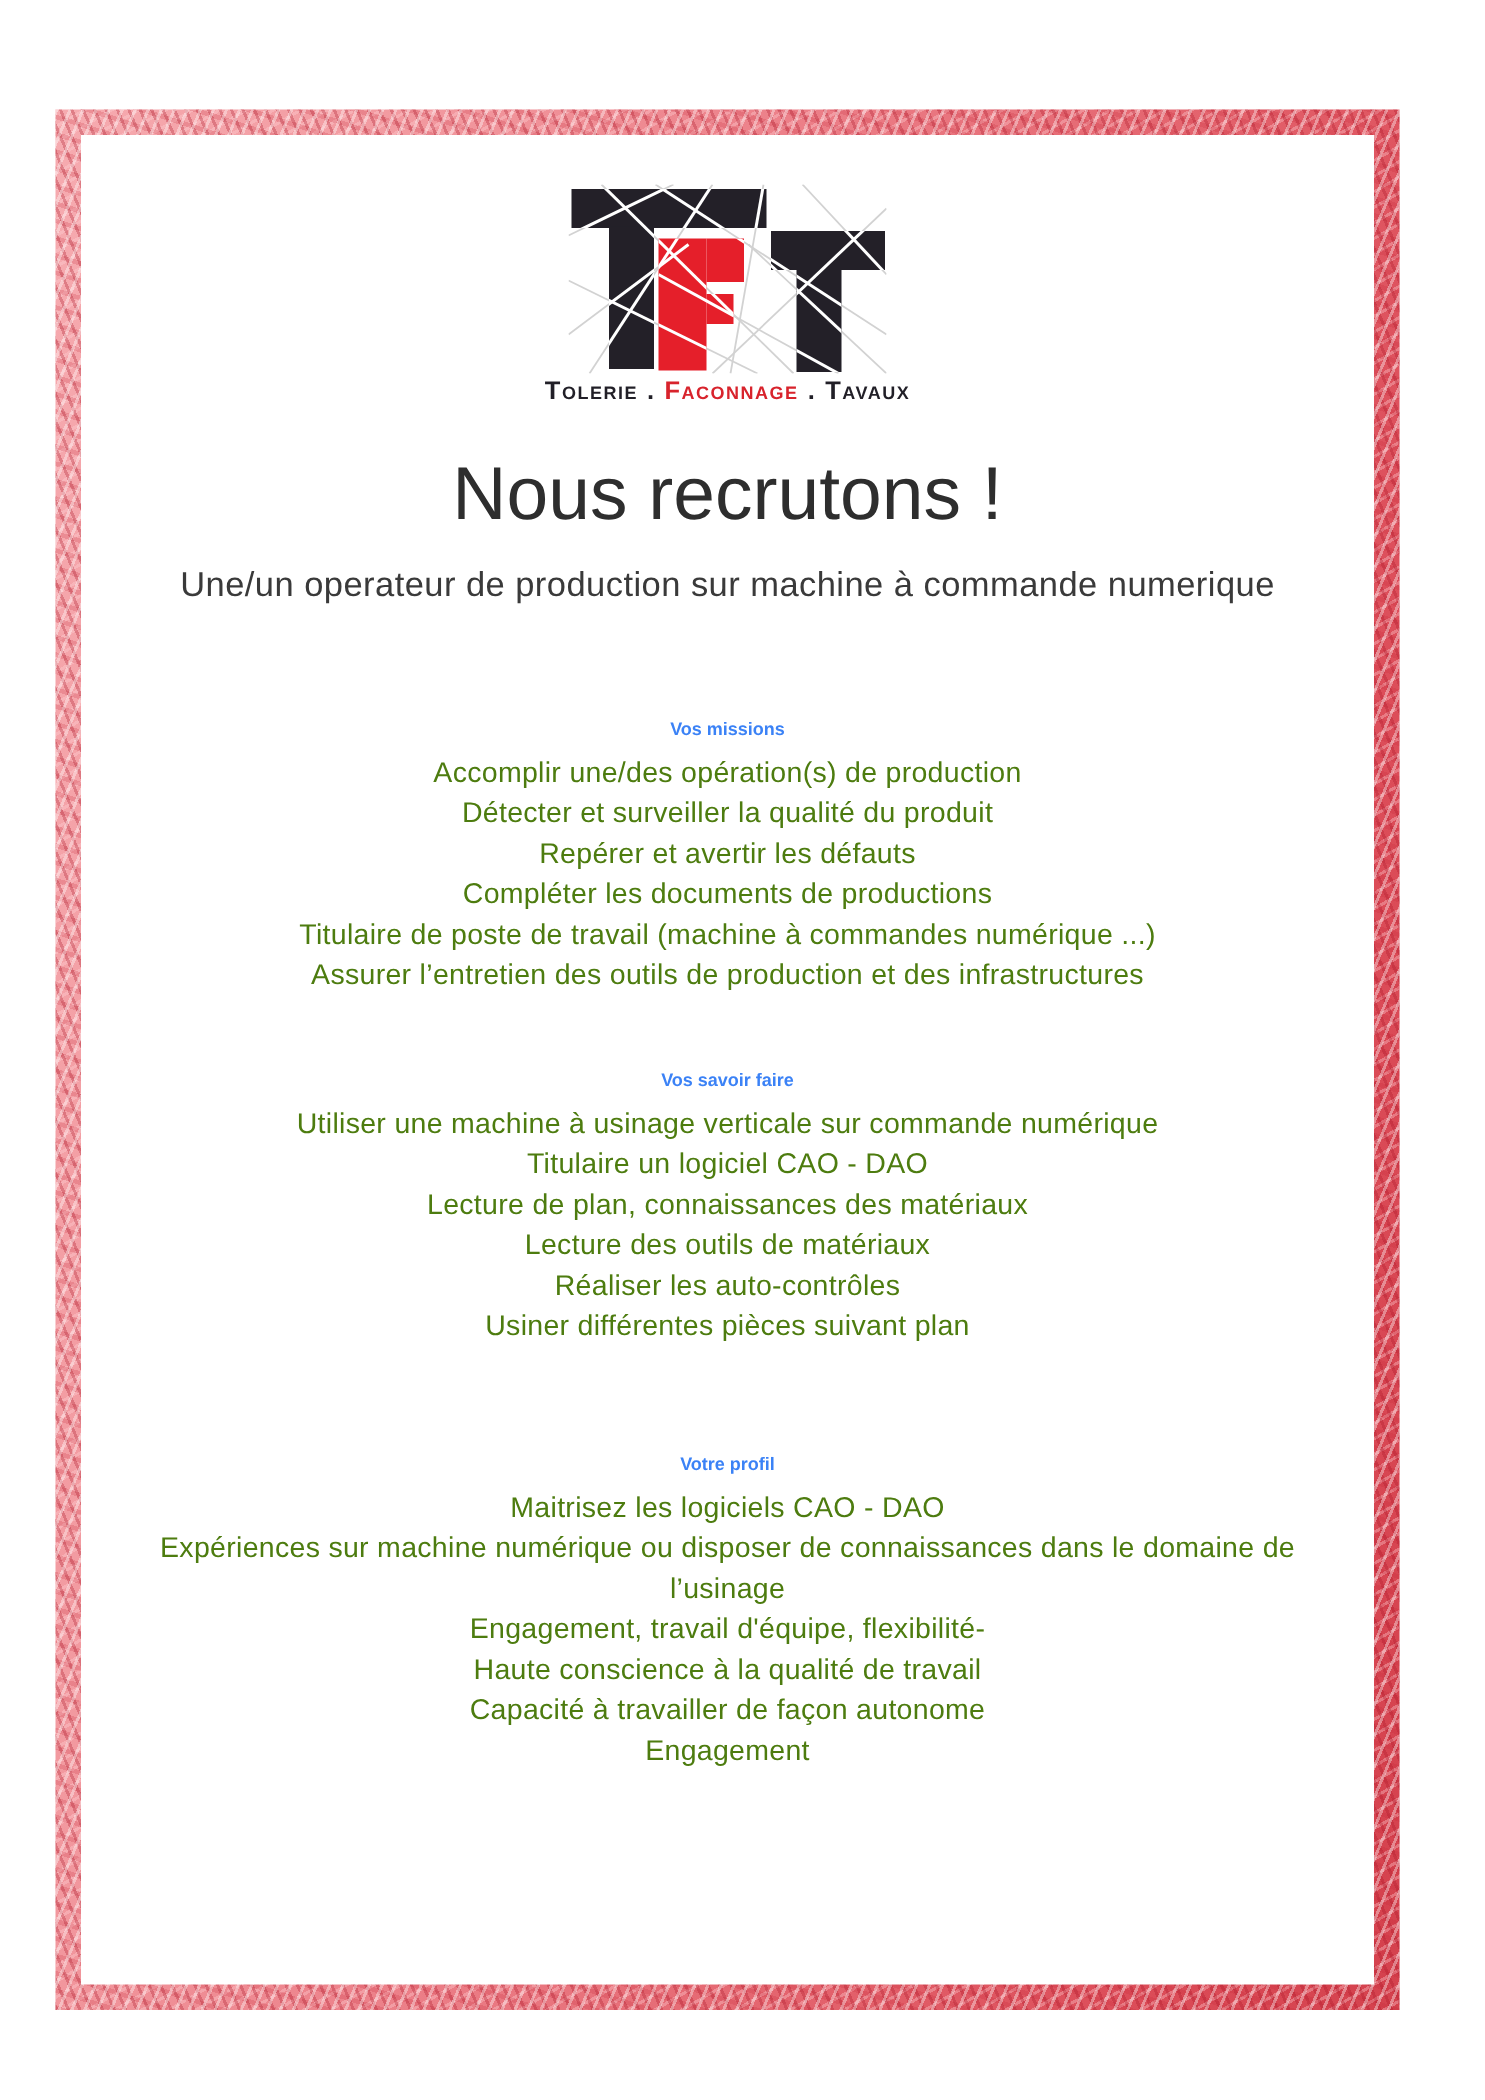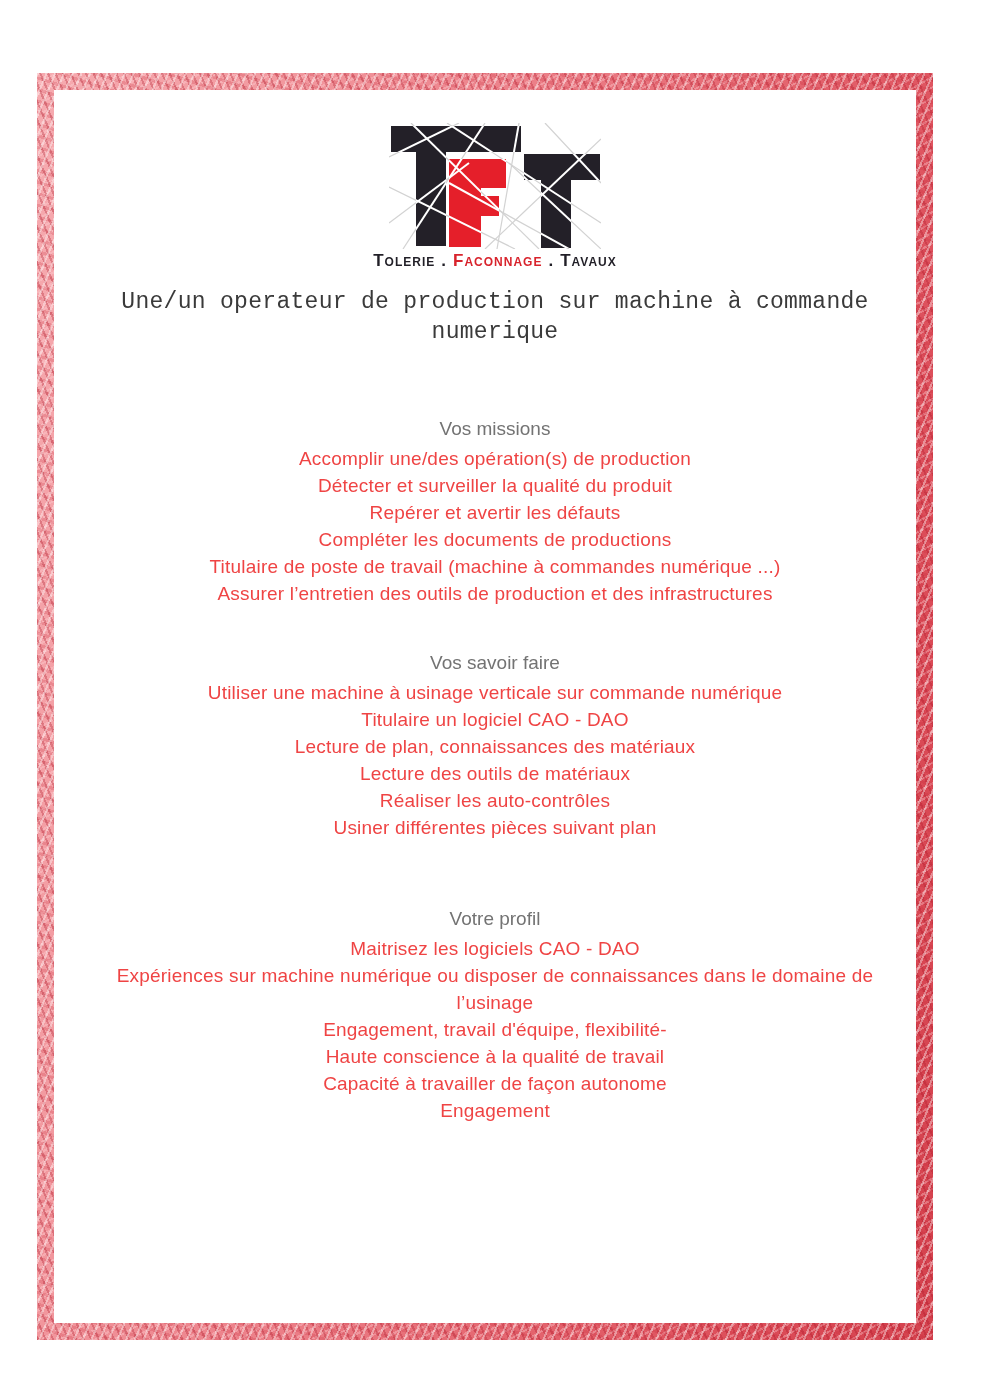--- a/index.html
+++ b/index.html
@@ -14,48 +14,48 @@
     background:
       repeating-linear-gradient(113deg, rgba(255,255,255,0.38) 0 2px, rgba(255,255,255,0) 2px 8px),
       repeating-linear-gradient(67deg, rgba(170,20,38,0.30) 0 2px, rgba(170,20,38,0) 2px 7px),
       repeating-linear-gradient(18deg, rgba(195,35,52,0.20) 0 3px, rgba(195,35,52,0) 3px 11px),
       repeating-linear-gradient(150deg, rgba(255,210,214,0.35) 0 2px, rgba(255,210,214,0) 2px 9px),
       linear-gradient(102deg,#f6abb0 0%,#f29aa0 20%,#ec8089 42%,#e4656f 64%,#dc4d59 84%,#d4414d 100%);
   }
   .frame-inner{position:absolute;inset:17px;background:#ffffff;}
   
   .content{
-    position:absolute;left:64px;top:90px;width:862px;
+    position:absolute;left:54px;top:90px;width:862px;
     text-align:center;color:#3a3a3a;
   }
   .logo-svg{display:block;margin:33px auto 2px;}
   .tagline{
     font-size:17px;font-weight:bold;letter-spacing:1px;
     font-variant:small-caps;color:#211f27;line-height:20px;
   }
   .tagline .word{text-transform:capitalize;}
   .tagline .red{color:#d8232c;}
   .tagline .dot{margin:0 6px;font-weight:bold;}
   h1.title{
     margin:30px 0 0 0;font-size:50px;font-weight:400;color:#2e2e2e;
     letter-spacing:0;line-height:57px;
   }
   p.subtitle{
     margin:16px 0 0 0;font-size:23px;font-weight:400;color:#3a3a3a;
-    letter-spacing:0.3px;line-height:30px;font-family:Liberation Mono, monospace;
+    letter-spacing:0.3px;line-height:30px;
   }
   section.sec{margin:0 auto;max-width:790px;}
   section.sec.s0{margin-top:70px;}
   section.sec.s1{margin-top:44px;}
   section.sec.s2{margin-top:66px;}
   h2.sec-heading{
-    margin:0 0 4px 0;font-size:19px;font-weight:normal;color:#737373;line-height:24px;
+    margin:0 0 4px 0;font-size:12px;font-weight:bold;color:#3b82f6;line-height:24px;
   }
   p.sec-item{
-    margin:0;font-size:19px;line-height:27px;color:#ef4444;letter-spacing:0.2px;
+    margin:0;font-size:19px;line-height:27px;color:#4d7c0f;letter-spacing:0.2px;
   }
 </style>
 </head>
 <body>
 
 <div class="frame">
   <div class="frame-inner"></div>
 </div>
 
 <div class="content">
@@ -111,20 +111,21 @@
       <line x1="130" y1="0" x2="108" y2="126"></line>
       <line x1="156" y1="0" x2="212" y2="60"></line>
       <line x1="60" y1="60" x2="180" y2="126"></line>
       <line x1="0" y1="100" x2="80" y2="40"></line>
       <line x1="120" y1="40" x2="212" y2="126"></line>
     </g>
   </svg>
 
   <div class="tagline"><span class="word">Tolerie</span><span class="dot">.</span><span class="word red">Faconnage</span><span class="dot">.</span><span class="word">Tavaux</span></div>
 
+  <h1 class="title">Nous recrutons !</h1>
   <p class="subtitle">Une/un operateur de production sur machine à commande numerique</p>
 
   <div>
       <section class="sec s0">
         <h2 class="sec-heading">Vos missions</h2>
         <p class="sec-item">Accomplir une/des opération(s) de production</p>
         <p class="sec-item">Détecter et surveiller la qualité du produit</p>
         <p class="sec-item">Repérer et avertir les défauts</p>
         <p class="sec-item">Compléter les documents de productions</p>
         <p class="sec-item">Titulaire de poste de travail (machine à commandes numérique ...)</p>

